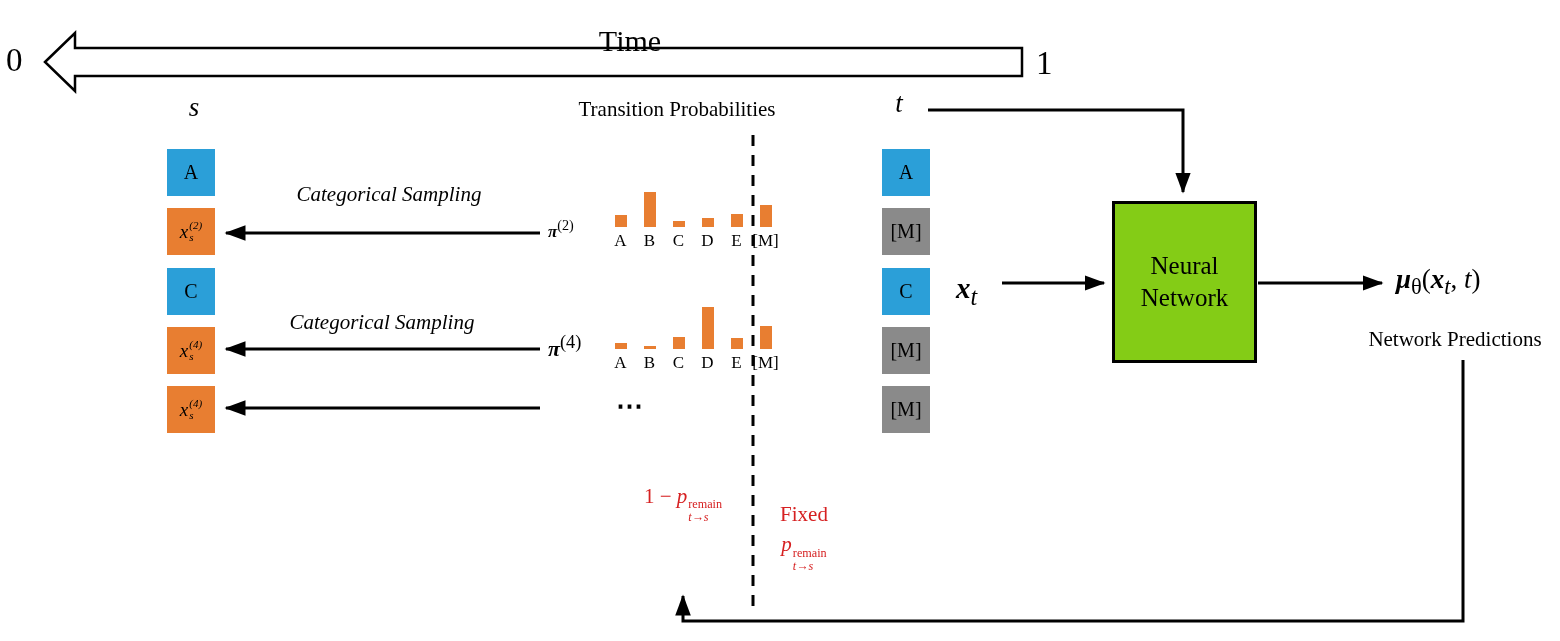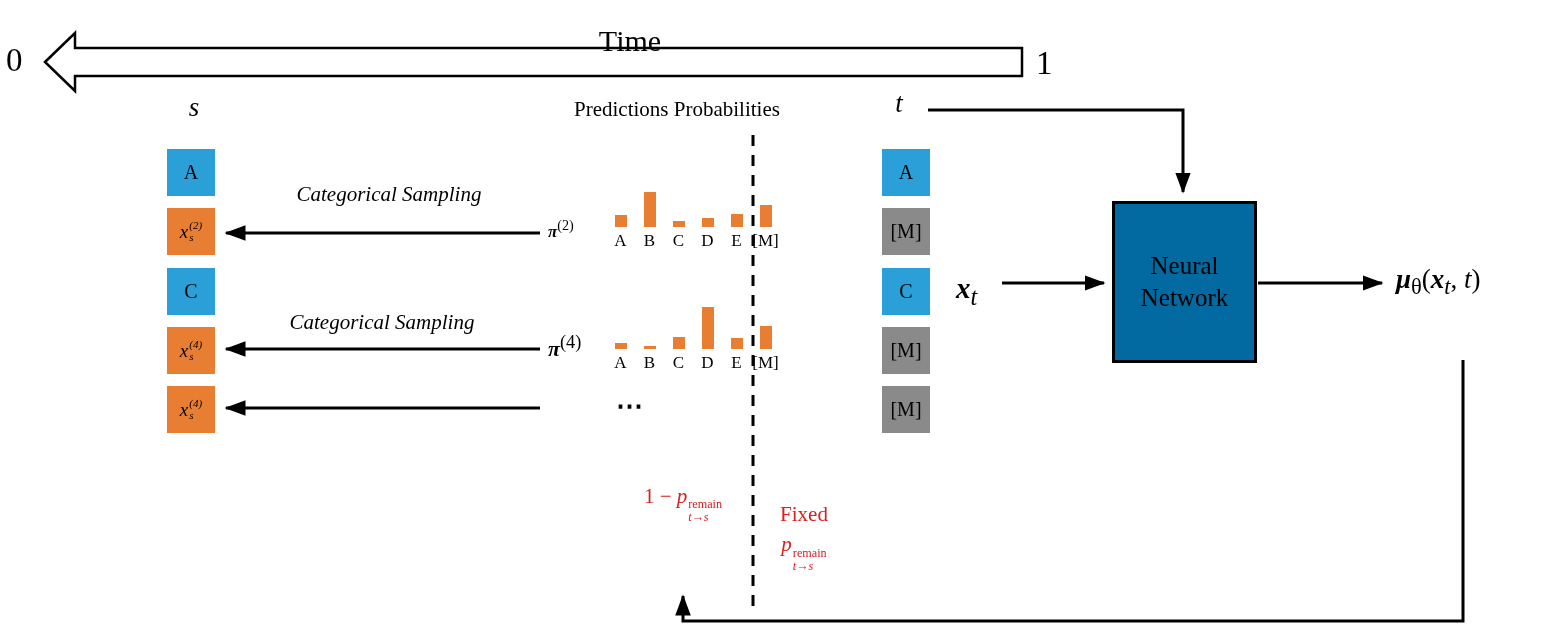--- a/index.html
+++ b/index.html
@@ -29,21 +29,21 @@
   
   .chart{position:absolute;width:174px;}
   .chart .bars{display:flex;align-items:flex-end;height:50px;}
   .chart .bars .col{width:29px;display:flex;justify-content:center;}
   .chart .bars .bar{width:12px;background:var(--orange);}
   .chart .labels{display:flex;margin-top:4px;}
   .chart .labels .lab{width:29px;text-align:center;font-size:17px;}
 
   
   .nn-box{position:absolute;left:1112px;top:201px;width:139px;height:156px;
-          border:3px solid #000;background:#0369a1;display:flex;flex-direction:column;
+          border:3px solid #000;background:#84cc16;display:flex;flex-direction:column;
           align-items:center;justify-content:center;font-size:25px;line-height:1.3;}
 
   .red{color:var(--red);}
   .redblock{line-height:1.45;}
 </style>
 </head>
 <body>
 
 <div id="stage">
 
@@ -69,21 +69,21 @@
     <path d="M753,135 V610" fill="none" stroke="#000" stroke-width="3" stroke-dasharray="11 9"></path>
 
     <path d="M1463,360 V621 H683 V596" fill="none" stroke="#000" stroke-width="3" marker-end="url(#ah)"></path>
   </svg>
 
   <div class="txt center" style="left:560px;top:2px;width:140px;font-size:30px;margin-top:22px;">Time</div>
   <div class="txt" style="left:6px;top:42px;font-size:33px;">0</div>
   <div class="txt" style="left:1036px;top:45px;font-size:33px;">1</div>
 
   <div class="txt it center" style="left:170px;top:92px;width:48px;font-size:27px;">s</div>
-  <div class="txt center" style="left:552px;top:97px;width:250px;font-size:21px;">Predictions Probabilities</div>
+  <div class="txt center" style="left:552px;top:97px;width:250px;font-size:21px;">Transition Probabilities</div>
   <div class="txt it center" style="left:884px;top:88px;width:30px;font-size:27px;">t</div>
 
   <div class="box-col" id="s-column" style="left:167px;">
       <div class="tok blue" style="top: 149px;">A</div>
       <div class="tok orange" style="top: 208px;">
         <i>x</i>
         <span class="stack">
           <span>(2)</span>
           <span><i>s</i></span>
         </span>
@@ -180,20 +180,21 @@
     </div>
 
   <div class="txt" style="left:616px;top:390px;font-size:27px;font-weight:bold;">⋯</div>
 
   <div class="nn-box">
     <span>Neural</span>
     <span>Network</span>
   </div>
   <div class="txt" style="left:956px;top:266px;font-size:29px;margin-top:6px;"><b><i>x</i></b><sub><i>t</i></sub></div>
   <div class="txt" style="left:1396px;top:264px;font-size:27px;"><b><i>μ</i></b><sub>θ</sub>(<b><i>x</i></b><sub><i>t</i></sub>, <i>t</i>)</div>
+  <div class="txt center" style="left:1350px;top:327px;width:210px;font-size:21px;">Network Predictions</div>
 
   <div class="txt red redblock center" style="left:598px;top:481px;width:170px;font-size:21px;">
     <div>1 − <i>p</i><span class="stack">
           <span>remain</span>
           <span><i>t</i>→<i>s</i></span>
         </span></div>
   </div>
   <div class="txt red redblock center" style="left:754px;top:499px;width:100px;font-size:21px;">
     <div>Fixed</div>
     <div><i>p</i><span class="stack">

